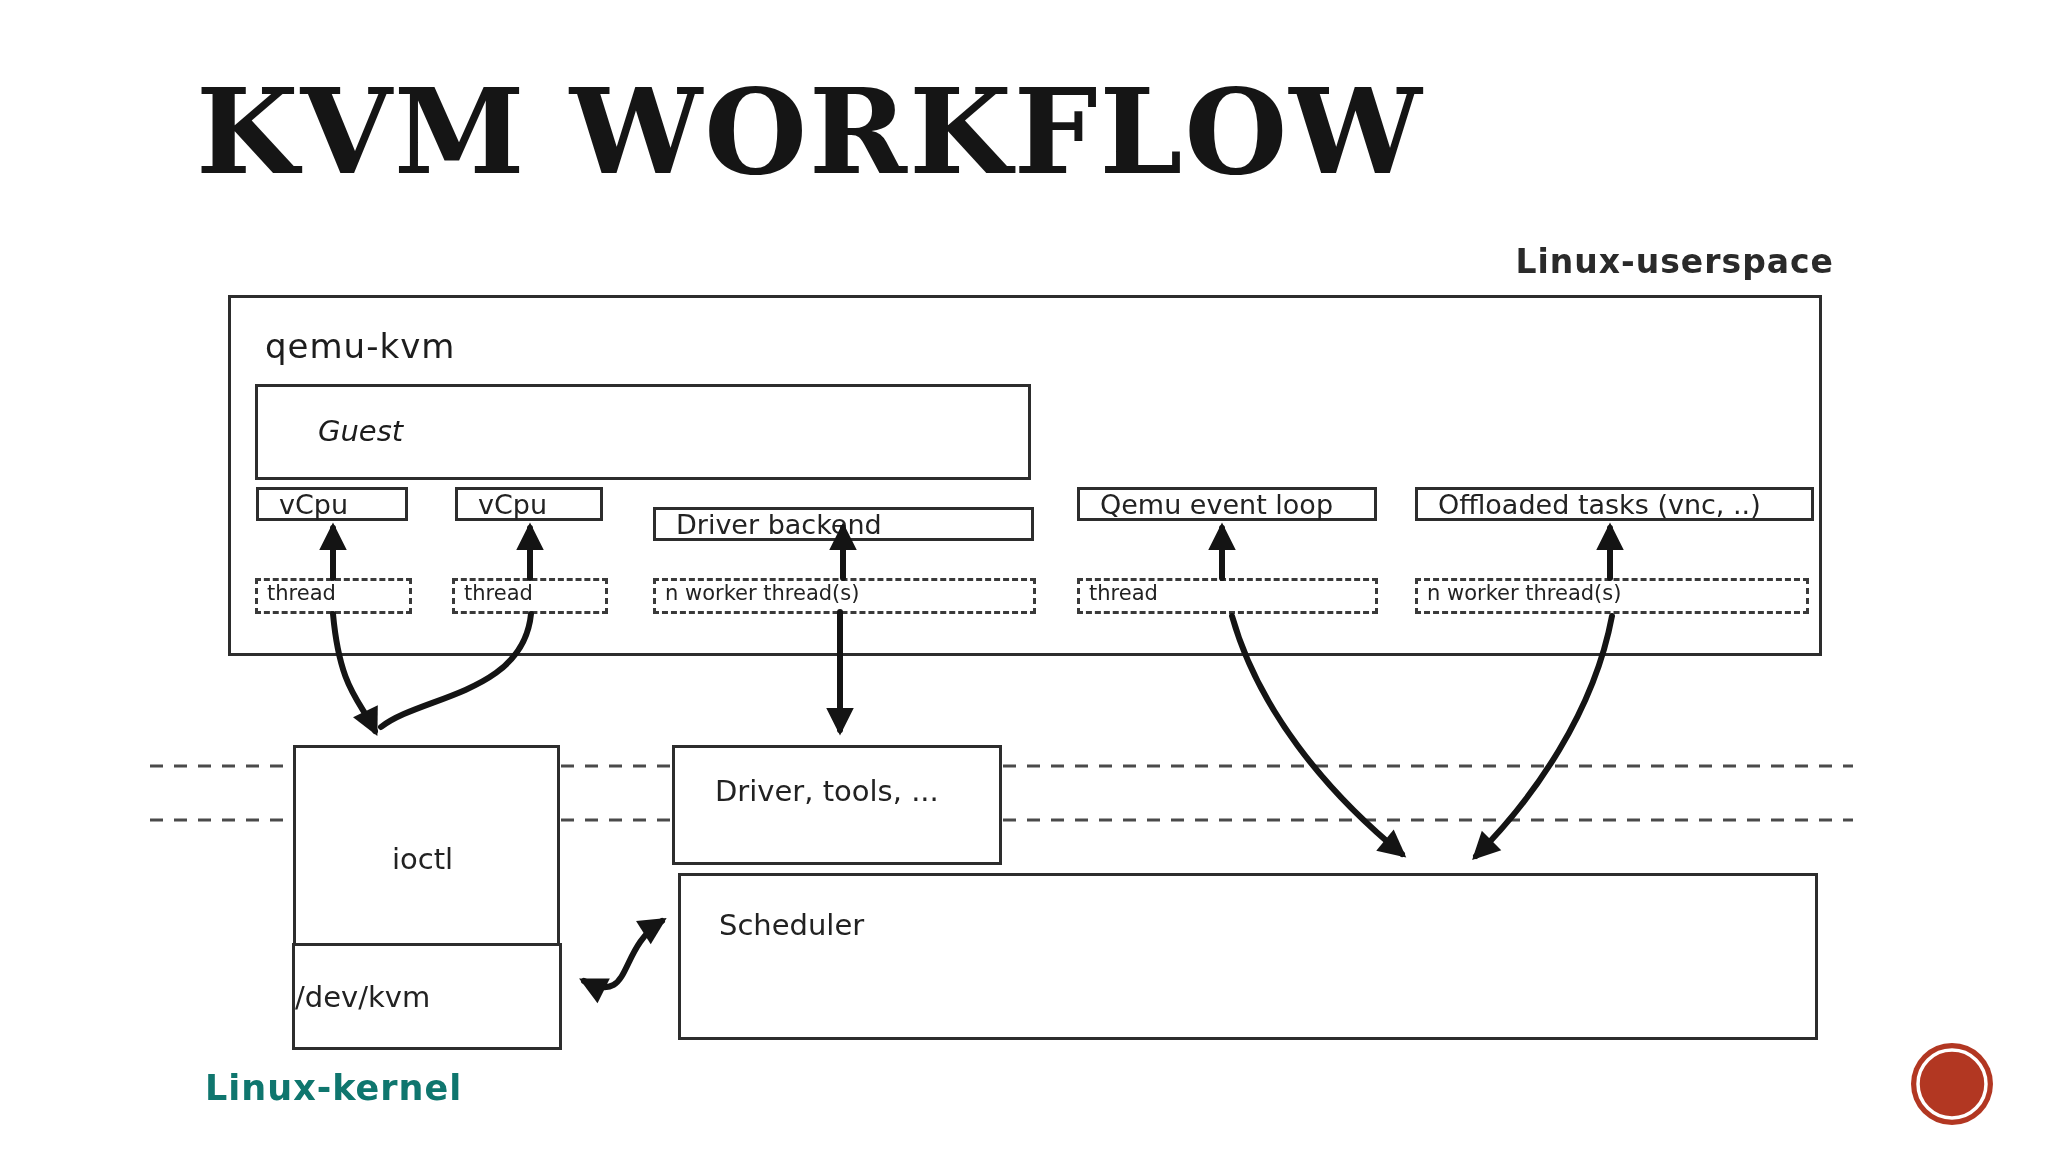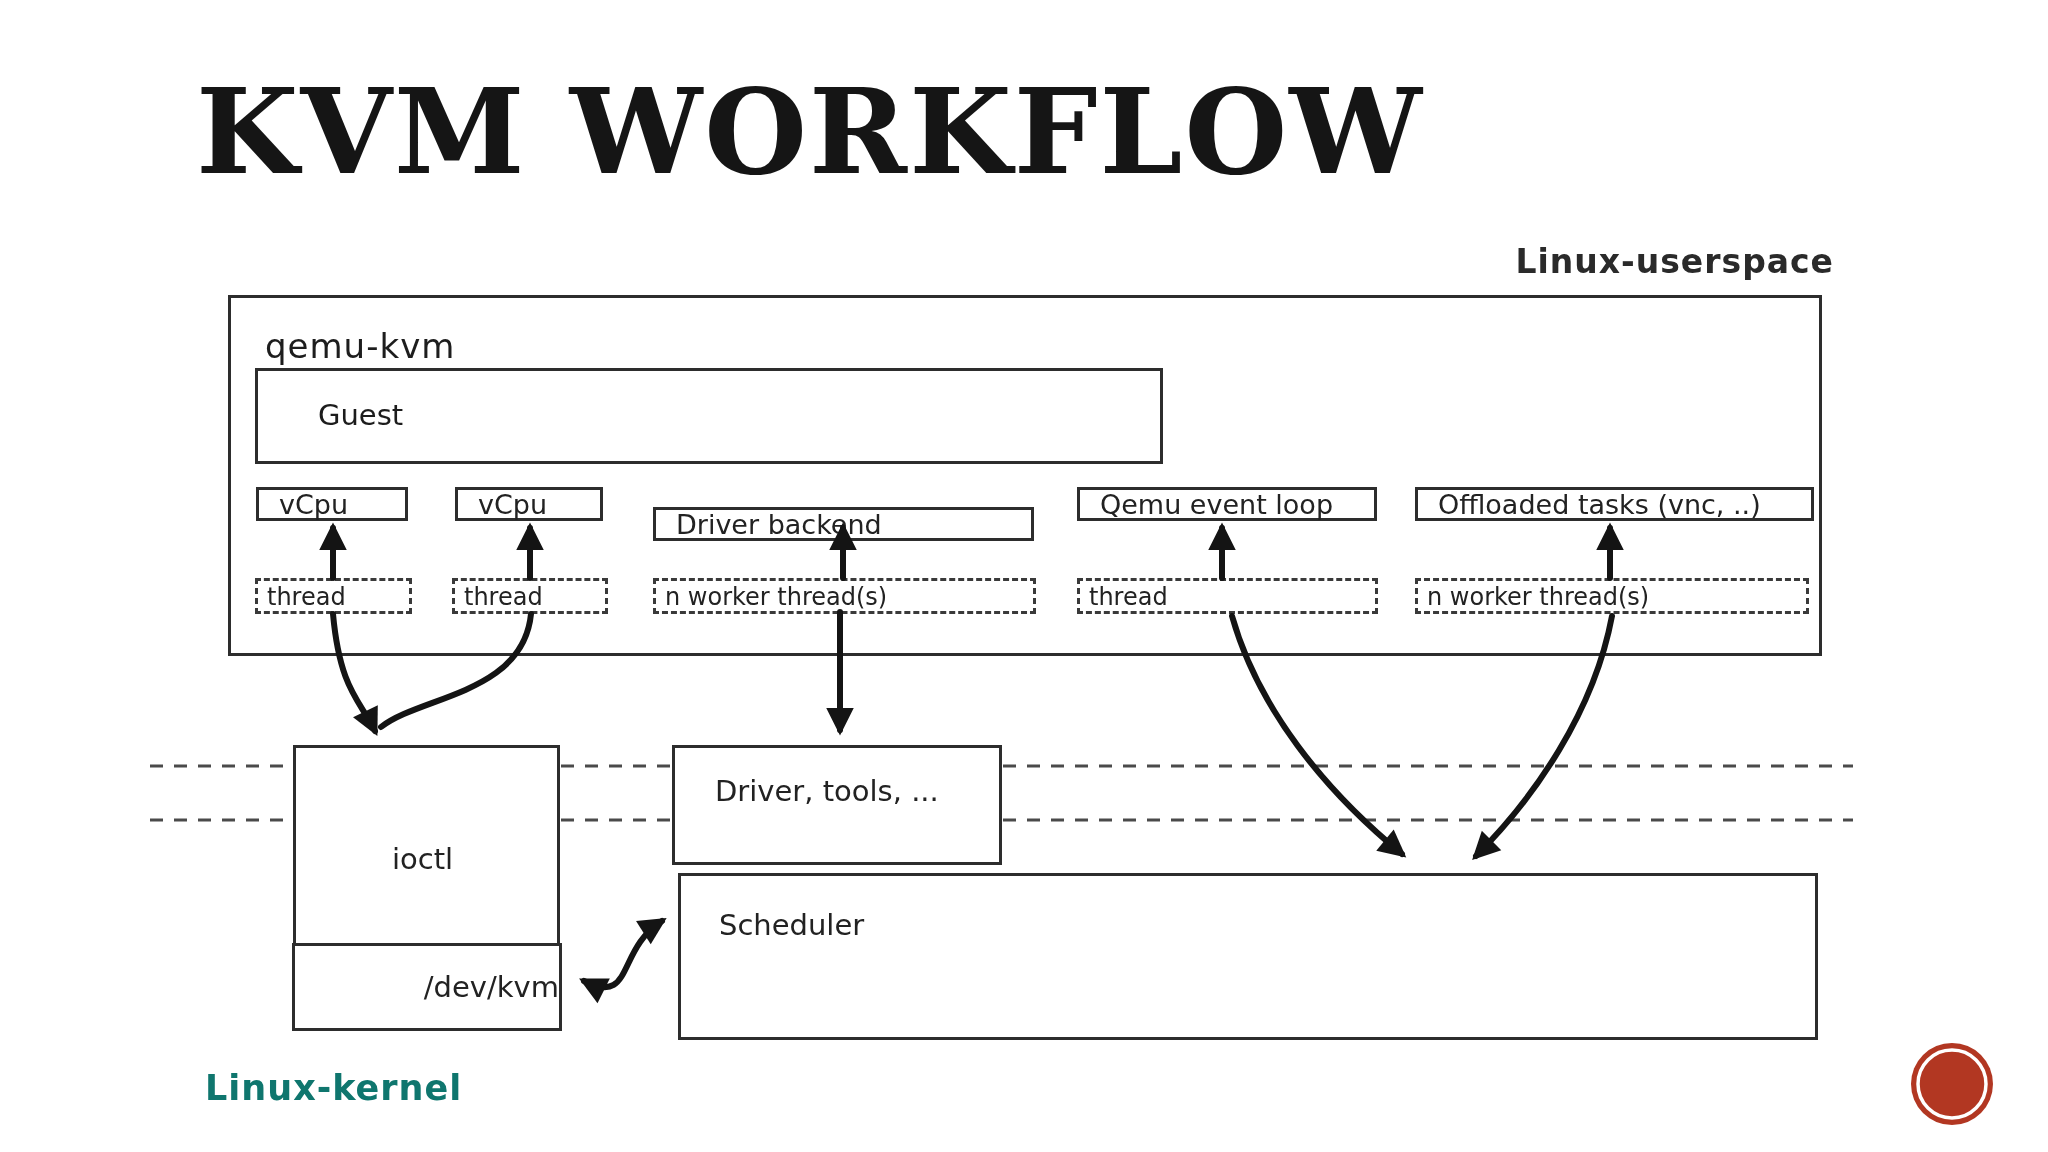--- a/index.html
+++ b/index.html
@@ -18,26 +18,26 @@
   }
   .kernel-label{
     position:absolute;left:205px;top:1068px;
     font-size:35px;font-weight:700;color:#0f766e;letter-spacing:1px;
   }
   .box{
     position:absolute;border:3px solid #2d2d2d;background:#ffffff;box-sizing:border-box;
   }
   .dashedbox{
     position:absolute;border:3px dashed #3a3a3a;background:transparent;box-sizing:border-box;
-    display:flex;align-items:flex-end;padding-left:9px;font-size:24px;color:#222;
+    display:flex;align-items:flex-start;padding-left:9px;font-size:21px;color:#222;
   }
   .sbox{display:flex;align-items:center;padding-left:20px;font-size:27px;color:#222;}
   .outer{left:228px;top:295px;width:1594px;height:361px;}
   .qemu-label{position:absolute;left:34px;top:28px;font-size:34px;color:#1d1d1d;letter-spacing:1px;}
-  .guest{left:255px;top:368px;width:908px;height:96px;display:flex;align-items:flex-start;}
+  .guest{left:255px;top:384px;width:776px;height:96px;display:flex;align-items:flex-start;font-style:italic;}
   .guest span{padding:27px 0 0 60px;font-size:29px;}
   .kbox{font-size:29px;color:#222;}
   .lbl{white-space:nowrap;}
   svg{position:absolute;left:0;top:0;pointer-events:none;}
 </style>
 </head>
 <body>
 
 <div id="slide">
 
@@ -82,21 +82,21 @@
   <div class="dashedbox" style="left:1077px;top:578px;width:301px;height:36px;">
     <span class="lbl">thread</span>
   </div>
   <div class="dashedbox" style="left:1415px;top:578px;width:394px;height:36px;">
     <span class="lbl">n worker thread(s)</span>
   </div>
 
   <div class="box kbox" style="left:293px;top:745px;width:267px;height:227px;display:flex;align-items:center;padding-left:96px;">
     <span class="lbl">ioctl</span>
   </div>
-  <div class="box kbox" style="left:292px;top:943px;width:270px;height:88px;display:flex;align-items:center;justify-content:flex-end;">
+  <div class="box kbox" style="left:292px;top:943px;width:270px;height:107px;display:flex;align-items:center;justify-content:flex-start;">
     <span class="lbl">/dev/kvm</span>
   </div>
   <div class="box kbox" style="left:672px;top:745px;width:330px;height:120px;">
     <span class="lbl" style="position:absolute;left:40px;top:26px;">Driver, tools, ...</span>
   </div>
   <div class="box kbox" style="left:678px;top:873px;width:1140px;height:167px;">
     <span class="lbl" style="position:absolute;left:38px;top:32px;">Scheduler</span>
   </div>
 
   <svg width="2048" height="1152" viewBox="0 0 2048 1152">

